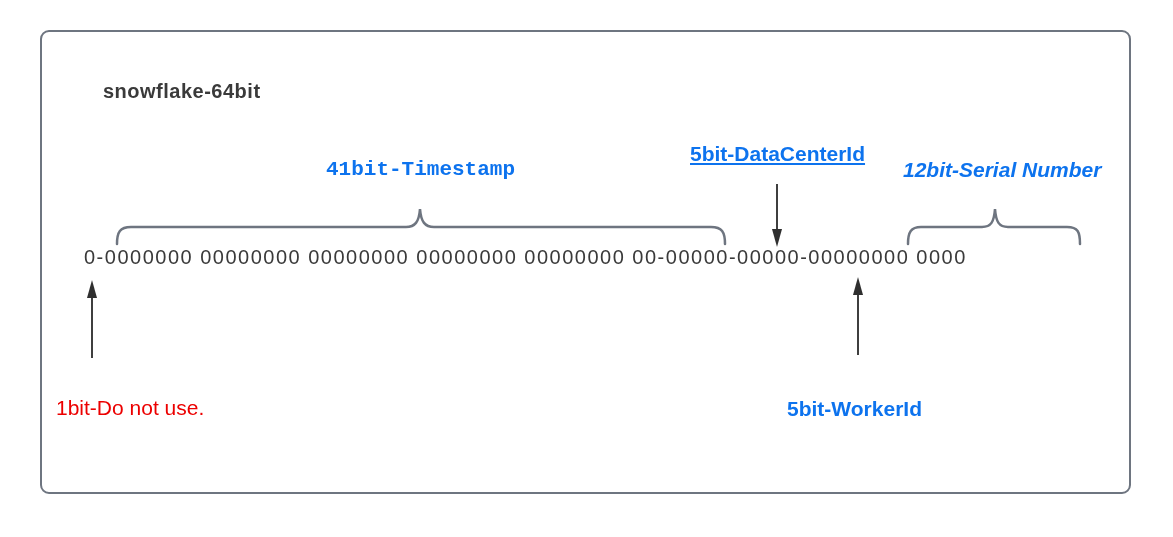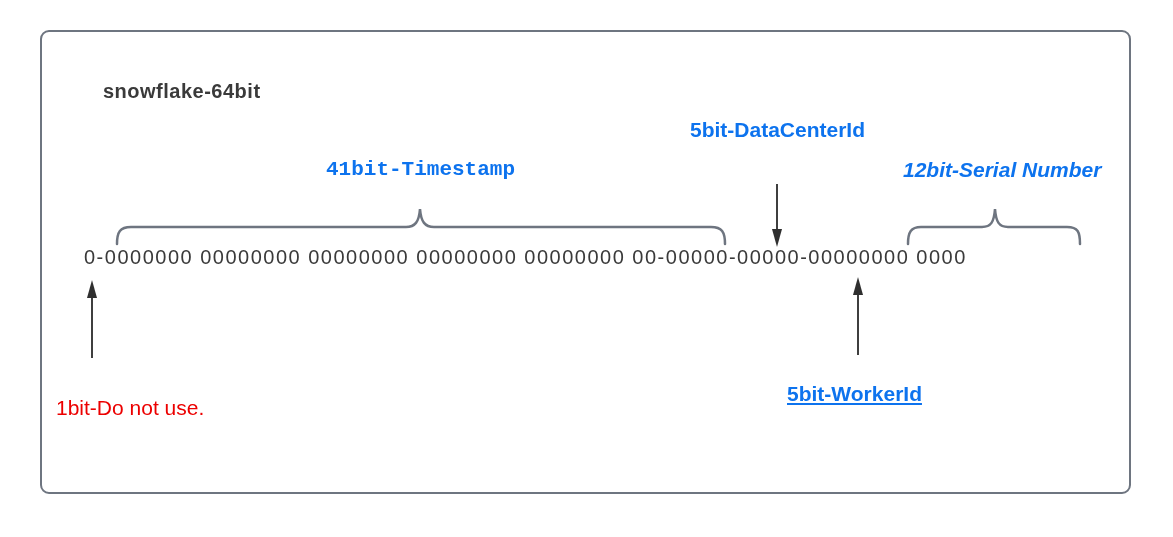--- a/index.html
+++ b/index.html
@@ -35,23 +35,23 @@
     white-space: nowrap;
   }
   .red-label {
     position: absolute;
     font-size: 21px;
     font-weight: normal;
     color: var(--warn-red, #ec0000);
     white-space: nowrap;
   }
   #label-timestamp  { left: 326px; top: 158px; font-family: Liberation Mono, monospace; }
-  #label-datacenter { left: 690px; top: 118px; }
+  #label-datacenter { left: 690px; top: 142px; text-decoration: underline; }
   #label-serial     { left: 903px; top: 158px; font-style: italic; }
-  #label-worker     { left: 787px; top: 382px; text-decoration: underline; }
+  #label-worker     { left: 787px; top: 397px; }
   #label-sign       { left: 56px;  top: 396px; }
   .bit-string {
     position: absolute;
     left: 84px; top: 246px;
     font-size: 20px;
     font-weight: normal;
     color: var(--text-dark, #3a3a3a);
     letter-spacing: 1.5px;
     white-space: nowrap;
   }

